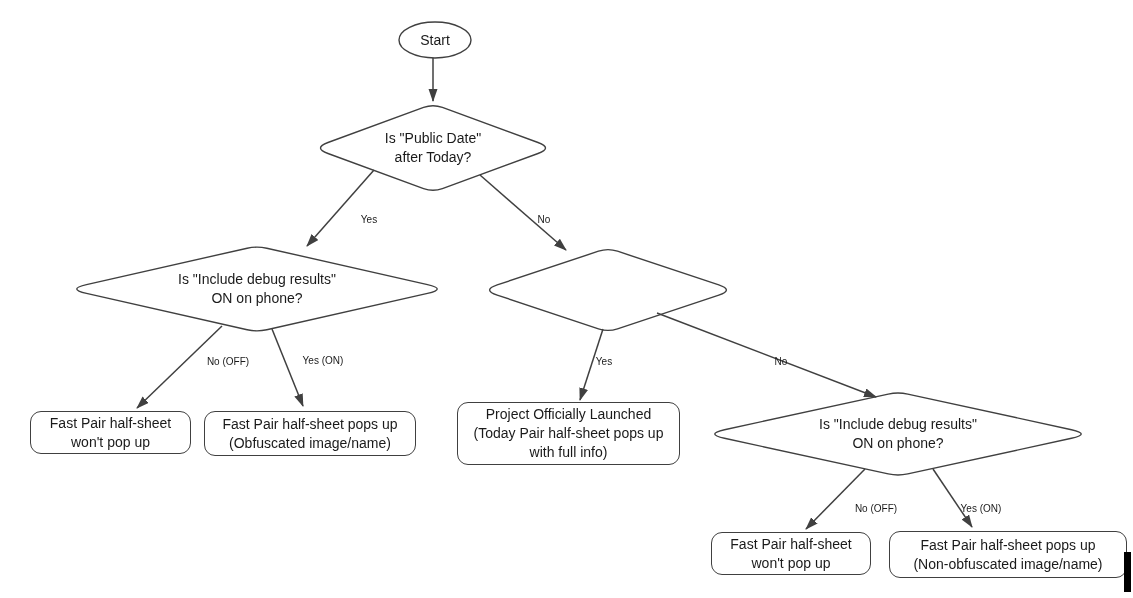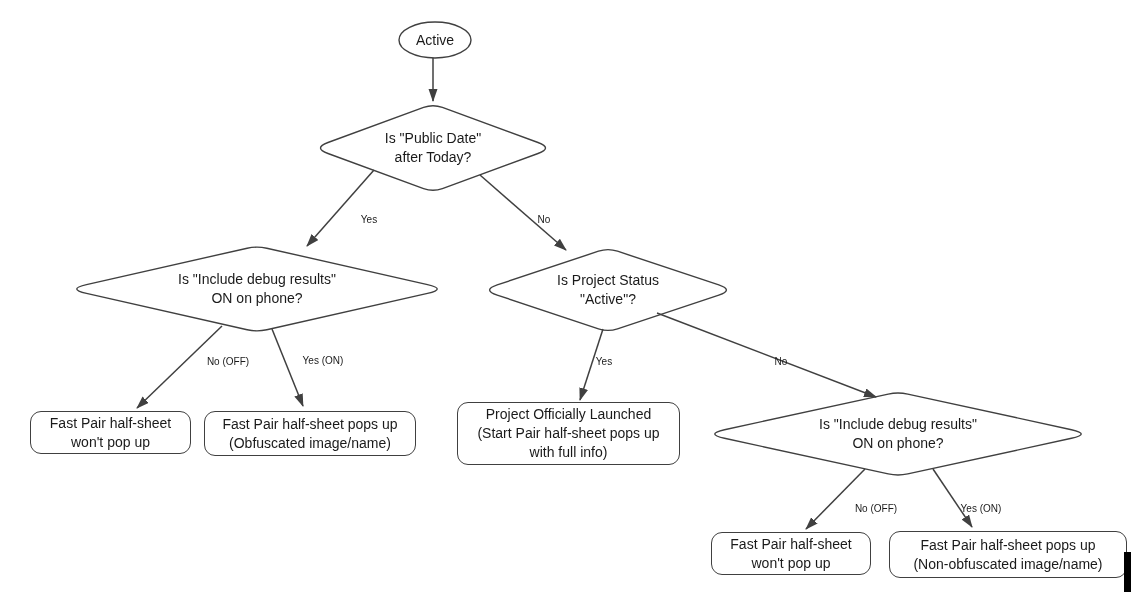--- a/index.html
+++ b/index.html
@@ -89,51 +89,49 @@
     <path class="edge" marker-end="url(#arrow)" d="M374,170 L307,246"></path>
     <path class="edge" marker-end="url(#arrow)" d="M480,175 L566,250"></path>
     <path class="edge" marker-end="url(#arrow)" d="M222,326 L137,408"></path>
     <path class="edge" marker-end="url(#arrow)" d="M272,329 L303,406"></path>
     <path class="edge" marker-end="url(#arrow)" d="M603,329 L580,400"></path>
     <path class="edge" marker-end="url(#arrow)" d="M657,313 L876,397"></path>
     <path class="edge" marker-end="url(#arrow)" d="M865,469 L806,529"></path>
     <path class="edge" marker-end="url(#arrow)" d="M933,469 L972,527"></path>
   </svg>
 
-  <div class="node-label" style="left:435px; top:40px;">Active</div>
+  <div class="node-label" style="left:435px; top:40px;">Start</div>
 
   <div class="node-label" style="left:433px; top:148px;">Is "Public Date"
 after Today?</div>
 
   <div class="node-label" style="left:257px; top:289px;">Is "Include debug results"
 ON on phone?</div>
 
-  <div class="node-label" style="left:608px; top:290px;">Is Project Status
-"Active"?</div>
 
   <div class="node-label" style="left:898px; top:434px;">Is "Include debug results"
 ON on phone?</div>
 
   <div class="edge-label" style="left:369px; top:219px;">Yes</div>
   <div class="edge-label" style="left:544px; top:219px;">No</div>
   <div class="edge-label" style="left:228px; top:361px;">No (OFF)</div>
   <div class="edge-label" style="left:323px; top:360px;">Yes (ON)</div>
   <div class="edge-label" style="left:604px; top:361px;">Yes</div>
   <div class="edge-label" style="left:781px; top:361px;">No</div>
   <div class="edge-label" style="left:876px; top:508px;">No (OFF)</div>
   <div class="edge-label" style="left:981px; top:508px;">Yes (ON)</div>
 
   <div class="box" style="left:30px; top:411px; width:161px; height:43px;">Fast Pair half-sheet
 won't pop up</div>
 
   <div class="box" style="left:204px; top:411px; width:212px; height:45px;">Fast Pair half-sheet pops up
 (Obfuscated image/name)</div>
 
   <div class="box" style="left:457px; top:402px; width:223px; height:63px;">Project Officially Launched
-(Start Pair half-sheet pops up
+(Today Pair half-sheet pops up
 with full info)</div>
 
   <div class="box" style="left:711px; top:532px; width:160px; height:43px;">Fast Pair half-sheet
 won't pop up</div>
 
   <div class="box" style="left:889px; top:531px; width:238px; height:47px;">Fast Pair half-sheet pops up
 (Non-obfuscated image/name)</div>
 
   <div class="cursor-artifact"></div>
 

